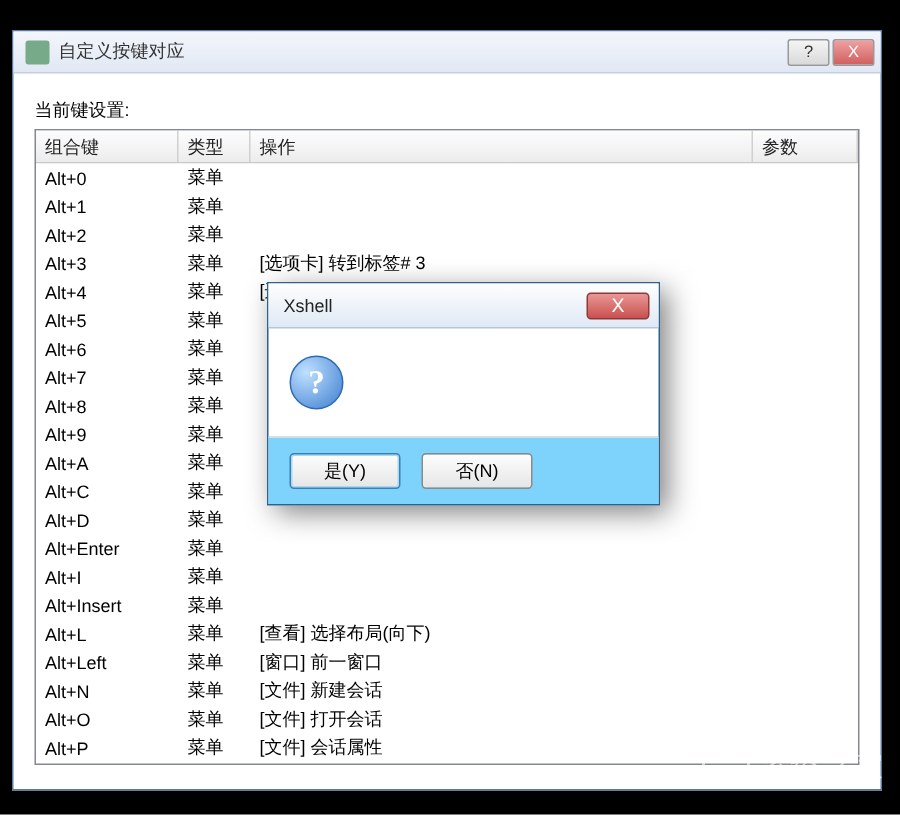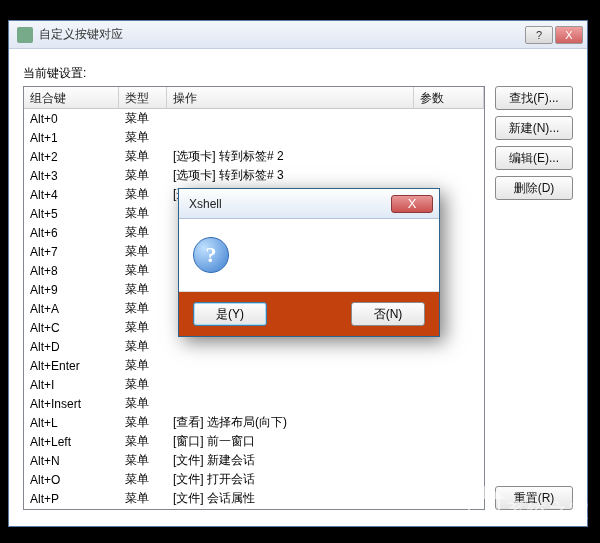--- a/index.html
+++ b/index.html
@@ -42,21 +42,21 @@
 
 .modal { position: absolute; left: 178px; top: 188px; width: 262px; background: #fff; border: 1px solid #2c628b; box-shadow: 5px 5px 18px rgba(0,0,0,0.5); }
 .modal-title { height: 30px; background: linear-gradient(#fefefe,#dfe9f5); display: flex; align-items: center; padding: 0 6px 0 10px; border-bottom: 1px solid #b6c5da; }
 .modal-title-text { flex: 1; color: #222; }
 .modal-close { width: 42px; height: 18px; background: linear-gradient(#e89796,#c9514f); border: 1px solid #8c3a39; border-radius: 3px; display: flex; align-items: center; justify-content: center; color: #fff; cursor: pointer; font-size: 13px; }
 .modal-body { padding: 18px 14px; display: flex; gap: 14px; }
 .modal-icon { width: 36px; height: 36px; border-radius: 50%; background: radial-gradient(circle at 30% 30%, #bfe0ff, #3d7ecf); border: 1px solid #2f6bb3; display: flex; align-items: center; justify-content: center; }
 .modal-icon span { color: #fff; font-size: 22px; font-weight: bold; font-family: Georgia, serif; }
 .modal-msg { color: #0a4db0; line-height: 1.6; }
 .modal-msg .line2 { color: #0a4db0; }
-.modal-actions { background: #c2410c; border-top: 1px solid #dcdcdc; padding: 10px 14px; display: flex; justify-content: space-between; gap: 14px; }
+.modal-actions { background: #7dd3fc; border-top: 1px solid #dcdcdc; padding: 10px 14px; display: flex; justify-content: flex-start; gap: 14px; }
 .mbtn { min-width: 74px; height: 24px; background: linear-gradient(#fdfdfd,#e6e6e6); border: 1px solid #8a8a8a; border-radius: 3px; cursor: pointer; display: flex; align-items: center; justify-content: center; }
 .mbtn.primary { border: 1px solid #3c7fb1; box-shadow: 0 0 0 1px #a7d9f5 inset; }
 
 
 .watermark { position: absolute; right: 10px; bottom: 18px; color: #fff; opacity: 0.6; display: flex; align-items: center; gap: 6px; }
 .watermark .house { width: 32px; height: 28px; border: 2px solid #fff; position: relative; }
 .watermark .house::before { content: ""; position: absolute; top: -14px; left: -4px; width: 0; height: 0; border-left: 20px solid transparent; border-right: 20px solid transparent; border-bottom: 14px solid #fff; opacity: 0.9; }
 .watermark-text { font-size: 20px; letter-spacing: 1px; }
 </style>
 </head>
@@ -88,21 +88,20 @@
               <div class="td td-param"></div>
             </div>
             <div class="row">
               <div class="td td-key">Alt+1</div>
               <div class="td td-type">菜单</div>
               <div class="td td-param"></div>
             </div>
             <div class="row">
               <div class="td td-key">Alt+2</div>
               <div class="td td-type">菜单</div>
-              <div class="td td-action">[选项卡] 转到标签# 2</div>
               <div class="td td-param"></div>
             </div>
             <div class="row">
               <div class="td td-key">Alt+3</div>
               <div class="td td-type">菜单</div>
               <div class="td td-action">[选项卡] 转到标签# 3</div>
               <div class="td td-param"></div>
             </div>
             <div class="row">
               <div class="td td-key">Alt+4</div>
@@ -205,28 +204,20 @@
               <div class="td td-type">菜单</div>
               <div class="td td-action">[文件] 会话属性</div>
               <div class="td td-param"></div>
             </div>
             <div class="row">
               <div class="td td-key">Alt+R</div>
               <div class="td td-type">菜单</div>
               <div class="td td-action">[查看] 透明</div>
             </div>
           </div>
-      </div>
-      <div class="sidebtns">
-        <div class="sidebtn">查找(F)...</div>
-        <div class="sidebtn">新建(N)...</div>
-        <div class="sidebtn">编辑(E)...</div>
-        <div class="sidebtn">删除(D)</div>
-        <div style="flex:1"></div>
-        <div class="sidebtn reset">重置(R)</div>
       </div>
     </div>
   </div>
 </div>
 
 <div class="modal">
   <div class="modal-title">
     <div class="modal-title-text">Xshell</div>
     <div class="modal-close">X</div>
   </div>

